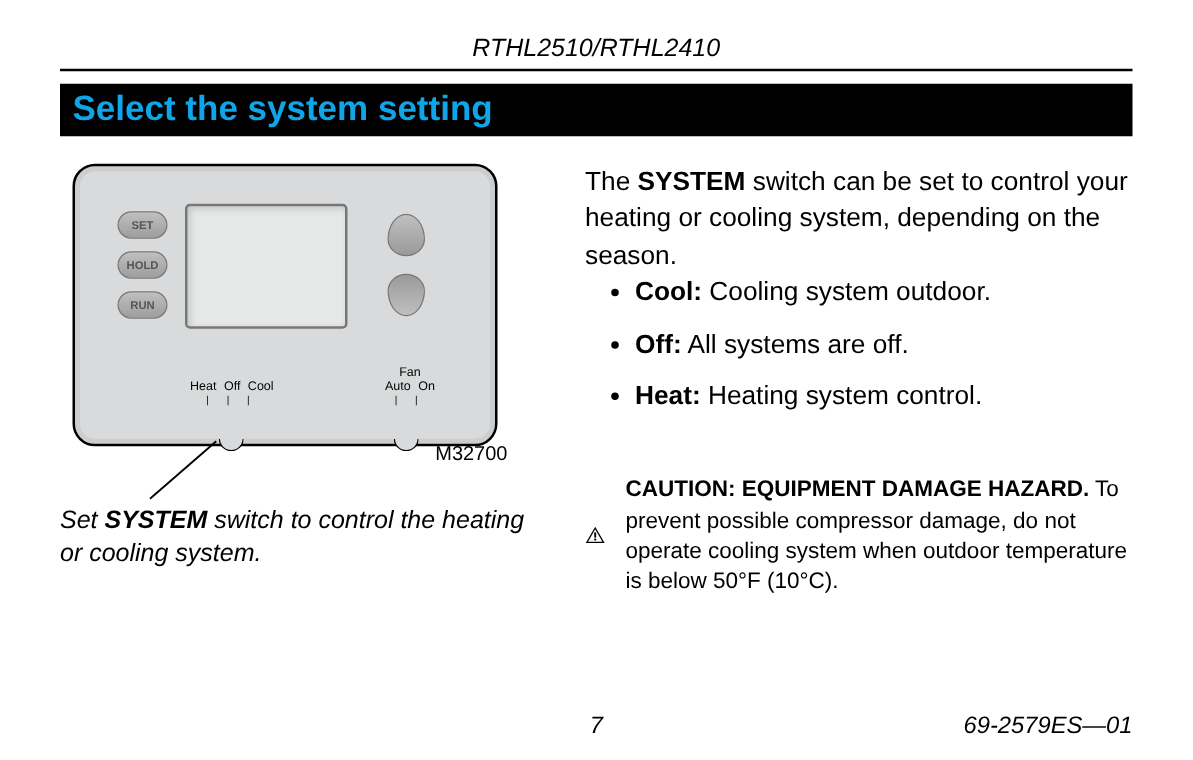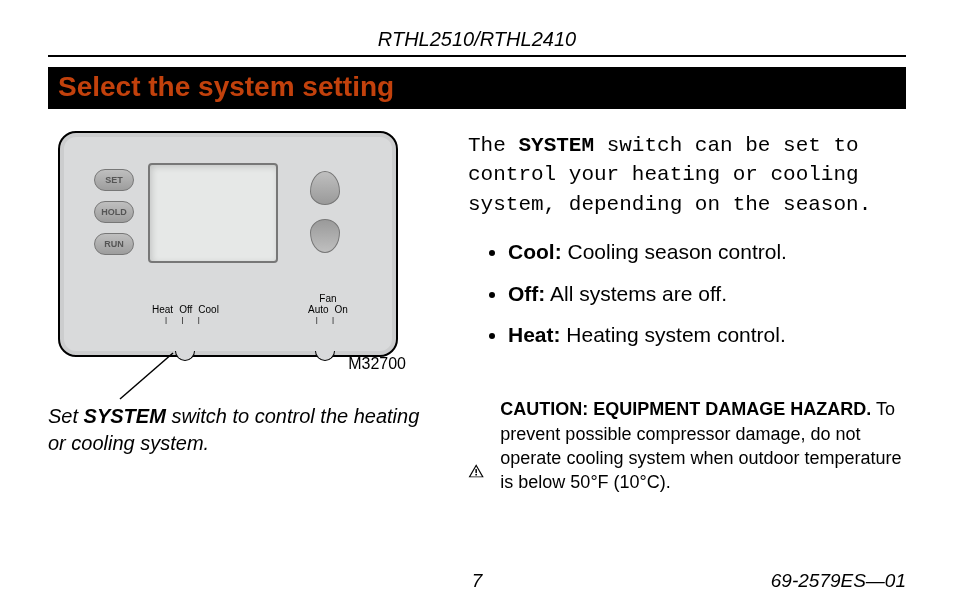--- a/index.html
+++ b/index.html
@@ -18,21 +18,21 @@
     text-align: center;
     margin-bottom: 4px;
   }
   .divider {
     height: 2px;
     background: #000;
     margin-bottom: 10px;
   }
   .title-bar {
     background: #000;
-    color: #c2410c;
+    color: #0ea5e9;
     font-weight: bold;
     font-size: 28px;
     padding: 4px 10px 6px 10px;
     margin-bottom: 22px;
   }
   .content {
     display: flex;
     gap: 40px;
   }
   .left-col {
@@ -135,37 +135,35 @@
     margin-top: 46px;
     font-size: 20px;
     line-height: 1.35;
     font-style: italic;
   }
   .caption .b { font-weight: bold; }
   
   .intro {
     font-size: 21px;
     line-height: 1.4;
-    margin-bottom: 18px;
-    font-family: Liberation Mono, monospace;
   }
   .intro .b { font-weight: bold; }
   ul.opts {
     list-style: disc;
     padding-left: 40px;
     font-size: 21px;
     line-height: 1.4;
   }
   ul.opts li { margin-bottom: 12px; }
   ul.opts .b { font-weight: bold; }
   .caution-box {
     display: flex;
     gap: 16px;
     margin-top: 48px;
-    align-items: flex-end;
+    align-items: center;
   }
   .caution-text {
     font-size: 18px;
     line-height: 1.35;
   }
   .caution-text .b { font-weight: bold; }
   .footer {
     position: absolute;
     bottom: 16px;
     left: 48px;
@@ -223,21 +221,21 @@
     <p class="caption">
       <span>Set </span><span class="b">SYSTEM</span><span> switch to control the heating or cooling system.</span>
     </p>
   </div>
 
   <div class="right-col">
     <p class="intro">
       <span>The </span><span class="b">SYSTEM</span><span> switch can be set to control your heating or cooling system, depend­ing on the season.</span>
     </p>
     <ul class="opts">
-      <li><span class="b">Cool:</span><span> Cooling season control.</span></li>
+      <li><span class="b">Cool:</span><span> Cooling system outdoor.</span></li>
       <li><span class="b">Off:</span><span>  All systems are off.</span></li>
       <li><span class="b">Heat:</span><span> Heating system control.</span></li>
     </ul>
 
     <div class="caution-box">
       <svg width="54" height="48" viewBox="0 0 54 48">
         <path d="M27 2 L52 45 L2 45 Z" fill="#000"></path>
         <path d="M27 9 L46 42 L8 42 Z" fill="#fff"></path>
         <rect x="24.5" y="17" width="5" height="14" rx="2" fill="#000"></rect>
         <circle cx="27" cy="36" r="3" fill="#000"></circle>

